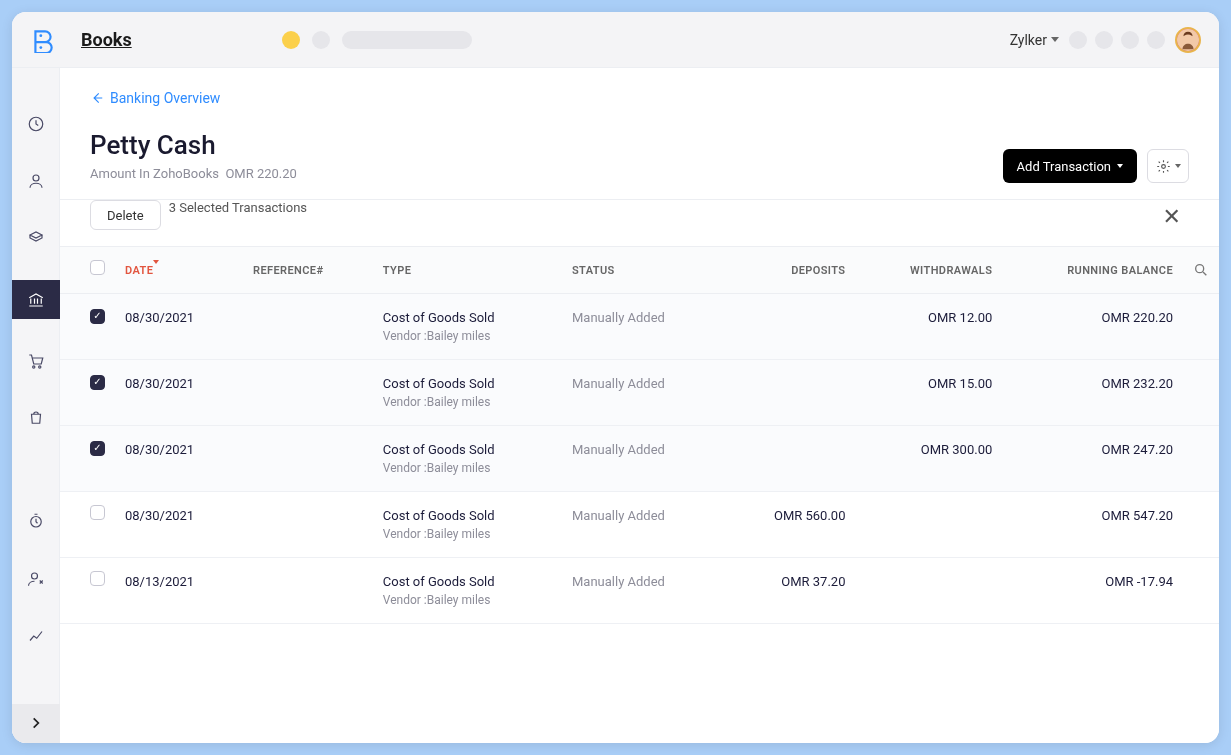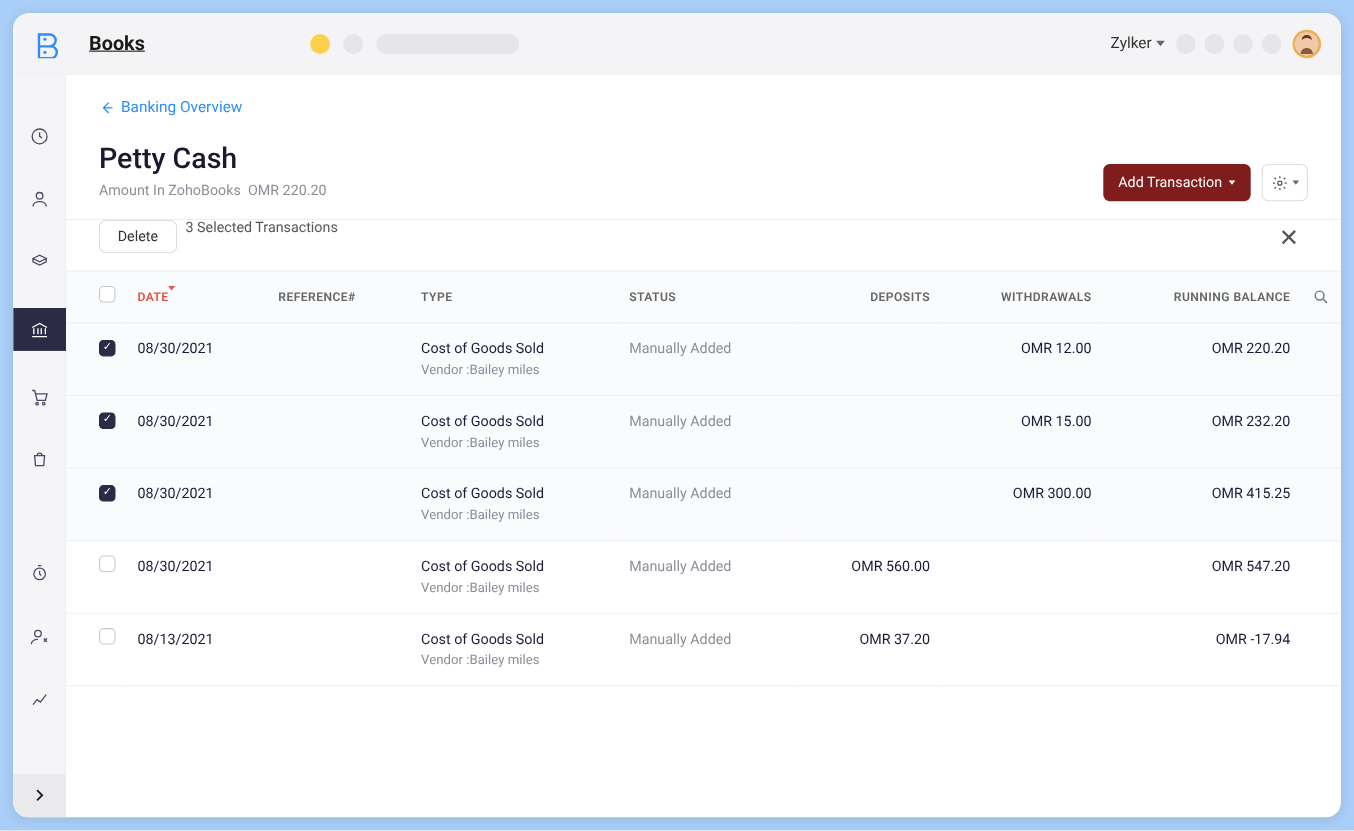--- a/index.html
+++ b/index.html
@@ -24,21 +24,21 @@
 .sidebar .item { width:48px; height:32px; display:flex; align-items:center; justify-content:center; color:#4a4a66; cursor:pointer; }
 .sidebar .item.active { background:#2b2b46; color:#fff; height:40px; }
 .sidebar .spacer { flex:1; }
 .expand { width:48px; height:40px; background:#eaeaed; display:flex; align-items:center; justify-content:center; color:#222; cursor:pointer; }
 .main { flex:1; background:#fff; overflow:hidden; display:flex; flex-direction:column; }
 .pagehead { padding:22px 30px 18px 30px; position:relative; }
 .back { color:#2f8cff; font-size:14px; display:inline-flex; align-items:center; gap:6px; cursor:pointer; margin-bottom:24px;text-align:right;}
 .title { font-size:26px; color:#1a1a2f; margin-bottom:6px; font-weight:500;}
 .subtitle { font-size:13px; color:#8d8d99; }
 .actions { position:absolute; right:30px; bottom:16px; display:flex; gap:10px; }
-.btn-primary { background:#7f1d1d; color:#fff; border:none; border-radius:6px; height:34px; padding:0 14px; font-size:13px; display:inline-flex; align-items:center; gap:6px; cursor:pointer; }
+.btn-primary { background:#000000; color:#fff; border:none; border-radius:6px; height:34px; padding:0 14px; font-size:13px; display:inline-flex; align-items:center; gap:6px; cursor:pointer; }
 .btn-icon { width:42px; height:34px; border-radius:6px; border:1px solid #dcdce2; background:#fff; display:inline-flex; align-items:center; justify-content:center; gap:4px; color:#555; cursor:pointer;}
 .caret.white{ border-top-color:#fff;}
 .caret.sm{ border-top-width:4px; border-left-width:3px; border-right-width:3px;}
 .selectbar { height:48px; border-top:1px solid #eceef2; border-bottom:1px solid #eceef2; display:flex; align-items:flex-start; padding:0 30px; gap:8px; }
 .btn-outline { height:30px; border:1px solid #dcdce2; border-radius:6px; background:#fff; padding:0 16px; font-size:13px; color:#333; cursor:pointer;}
 .selcount { font-size:13px; color:#555; }
 .close-x { margin-left:auto; font-size:22px; color:#555; cursor:pointer; padding:4px 8px;}
 .tablewrap { flex:1; overflow:auto; }
 table { width:100%; border-collapse:collapse; }
 thead th { text-align:left; font-size:11px; letter-spacing:.4px; color:#666; font-weight:600; padding:14px 10px; border-bottom:1px solid #eceef2; background:#fafbfc; white-space:nowrap;}
@@ -242,21 +242,21 @@
                 <td class="ck"><span class="chkb on"></span></td>
                 <td>08/30/2021</td>
                 <td></td>
                 <td class="typecell">
                   <div class="t1">Cost of Goods Sold</div>
                   <div class="t2">Vendor :Bailey miles</div>
                 </td>
                 <td class="status">Manually Added</td>
                 <td class="rt"></td>
                 <td class="rt">OMR 300.00</td>
-                <td class="rt">OMR 415.25</td>
+                <td class="rt">OMR 247.20</td>
                 <td></td>
               </tr>
               <tr class="">
                 <td class="ck"><span class="chkb"></span></td>
                 <td>08/30/2021</td>
                 <td></td>
                 <td class="typecell">
                   <div class="t1">Cost of Goods Sold</div>
                   <div class="t2">Vendor :Bailey miles</div>
                 </td>

